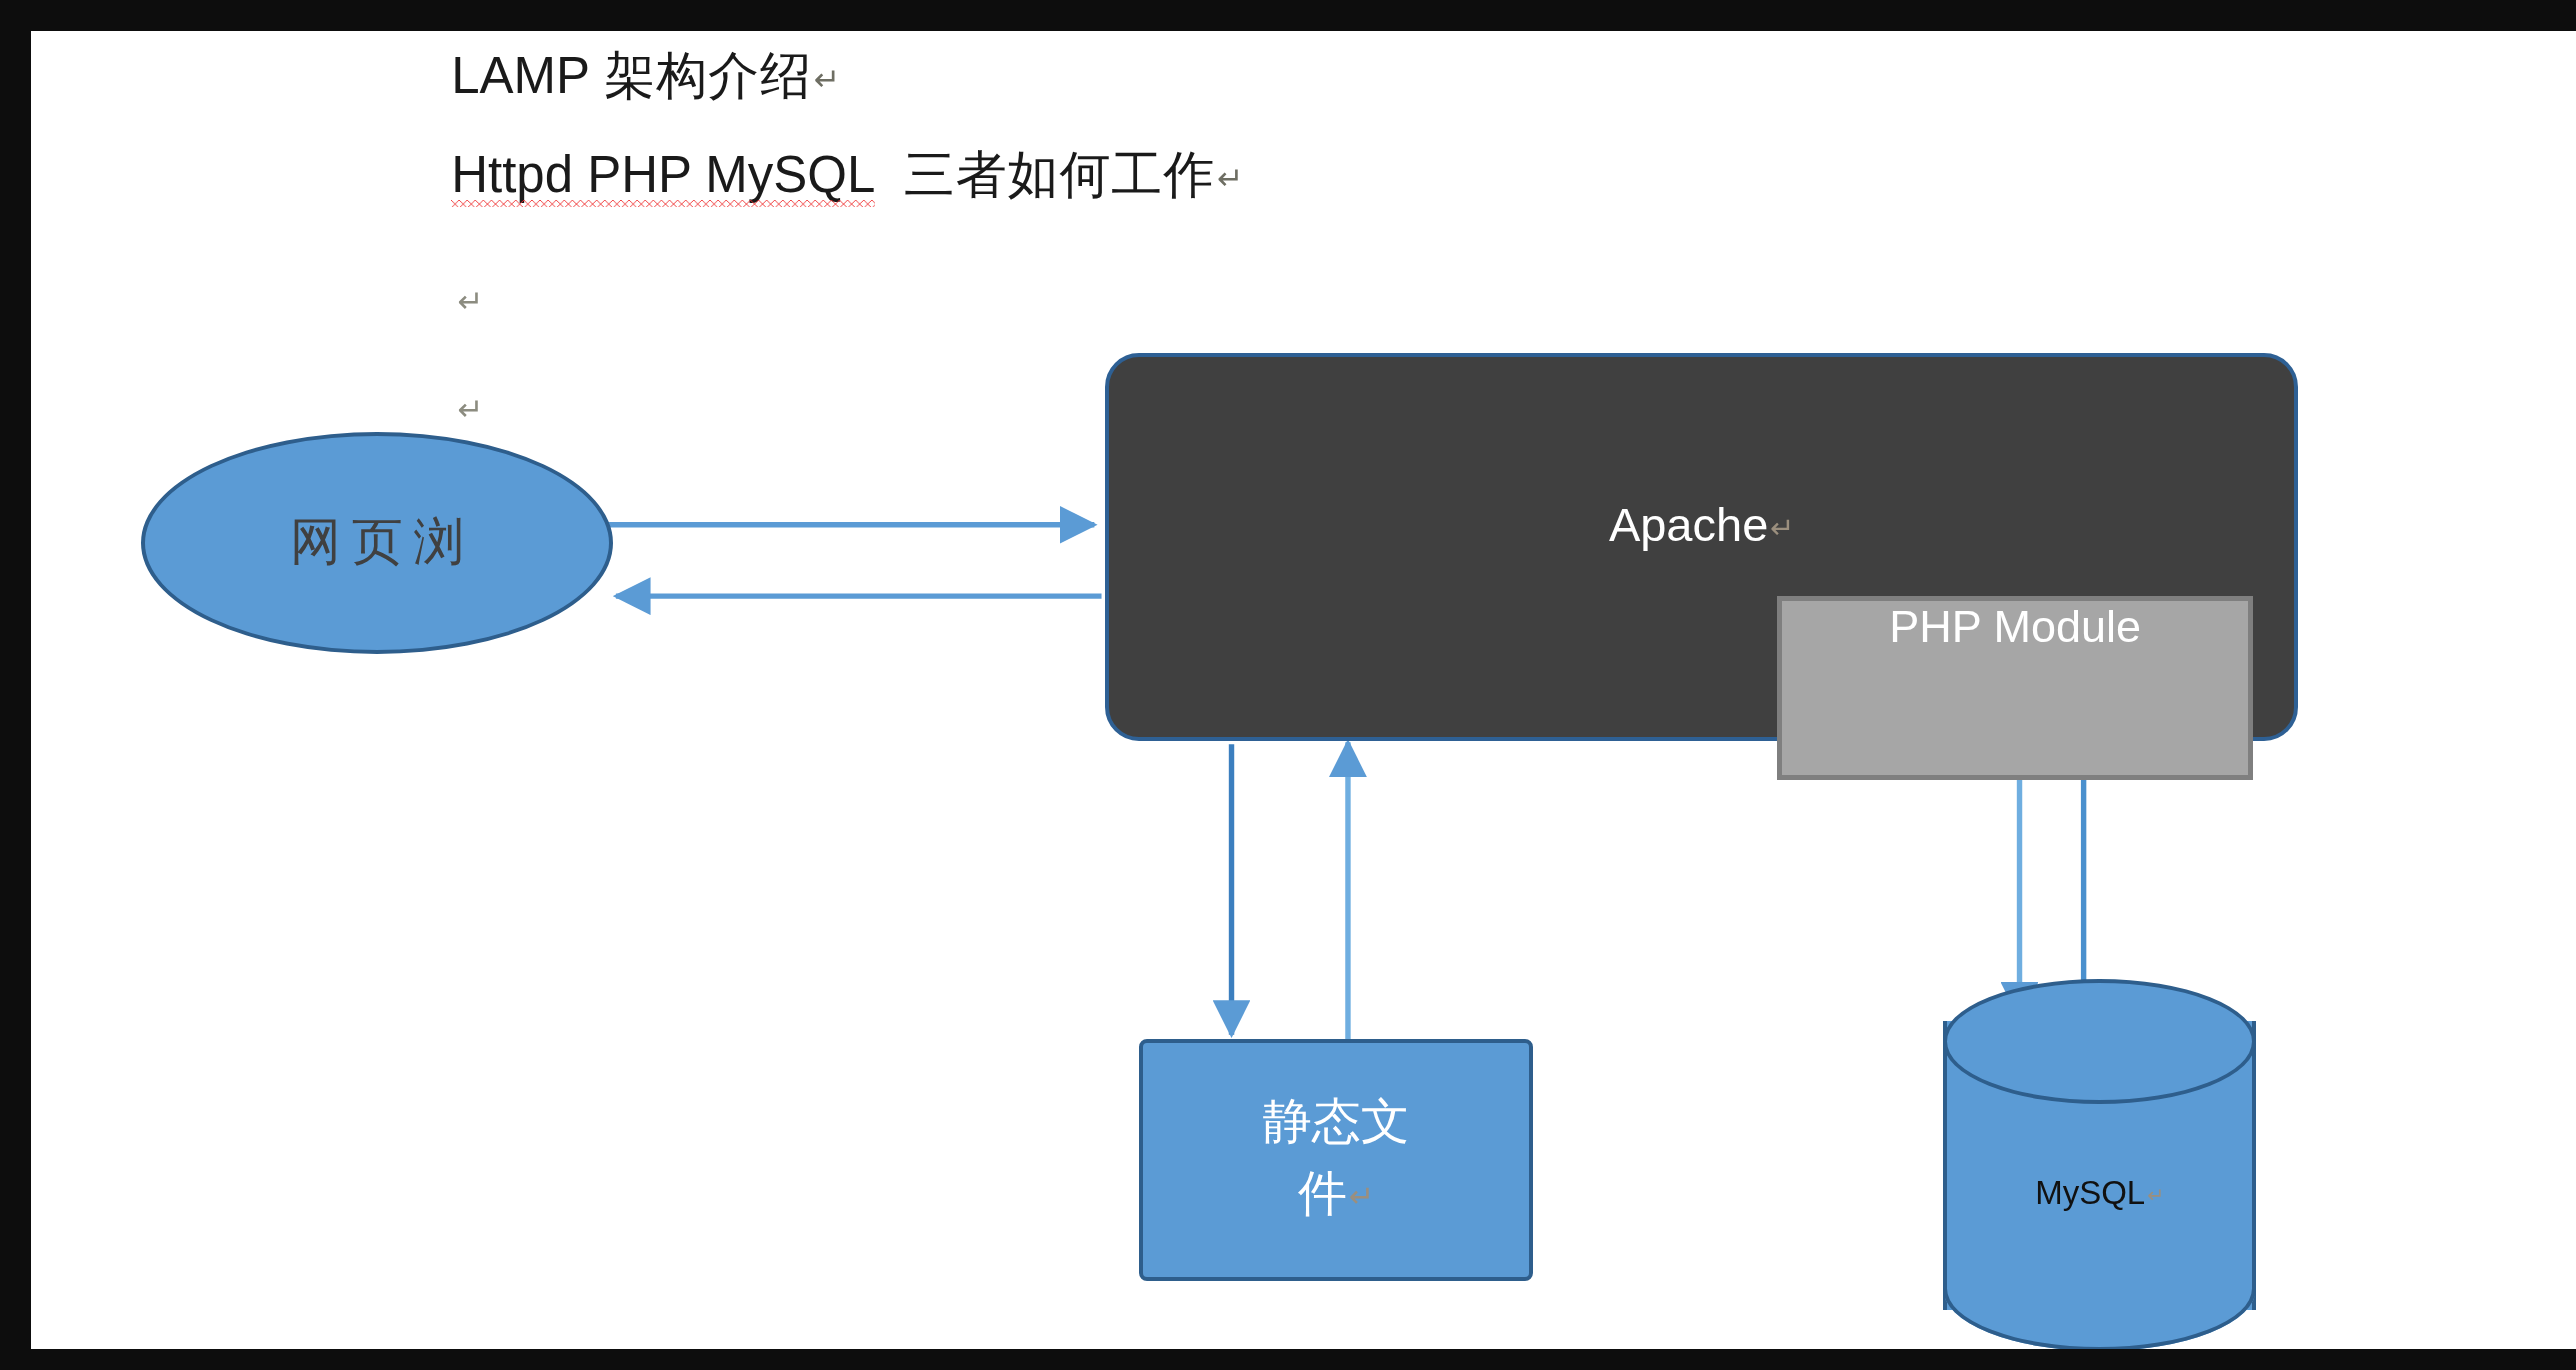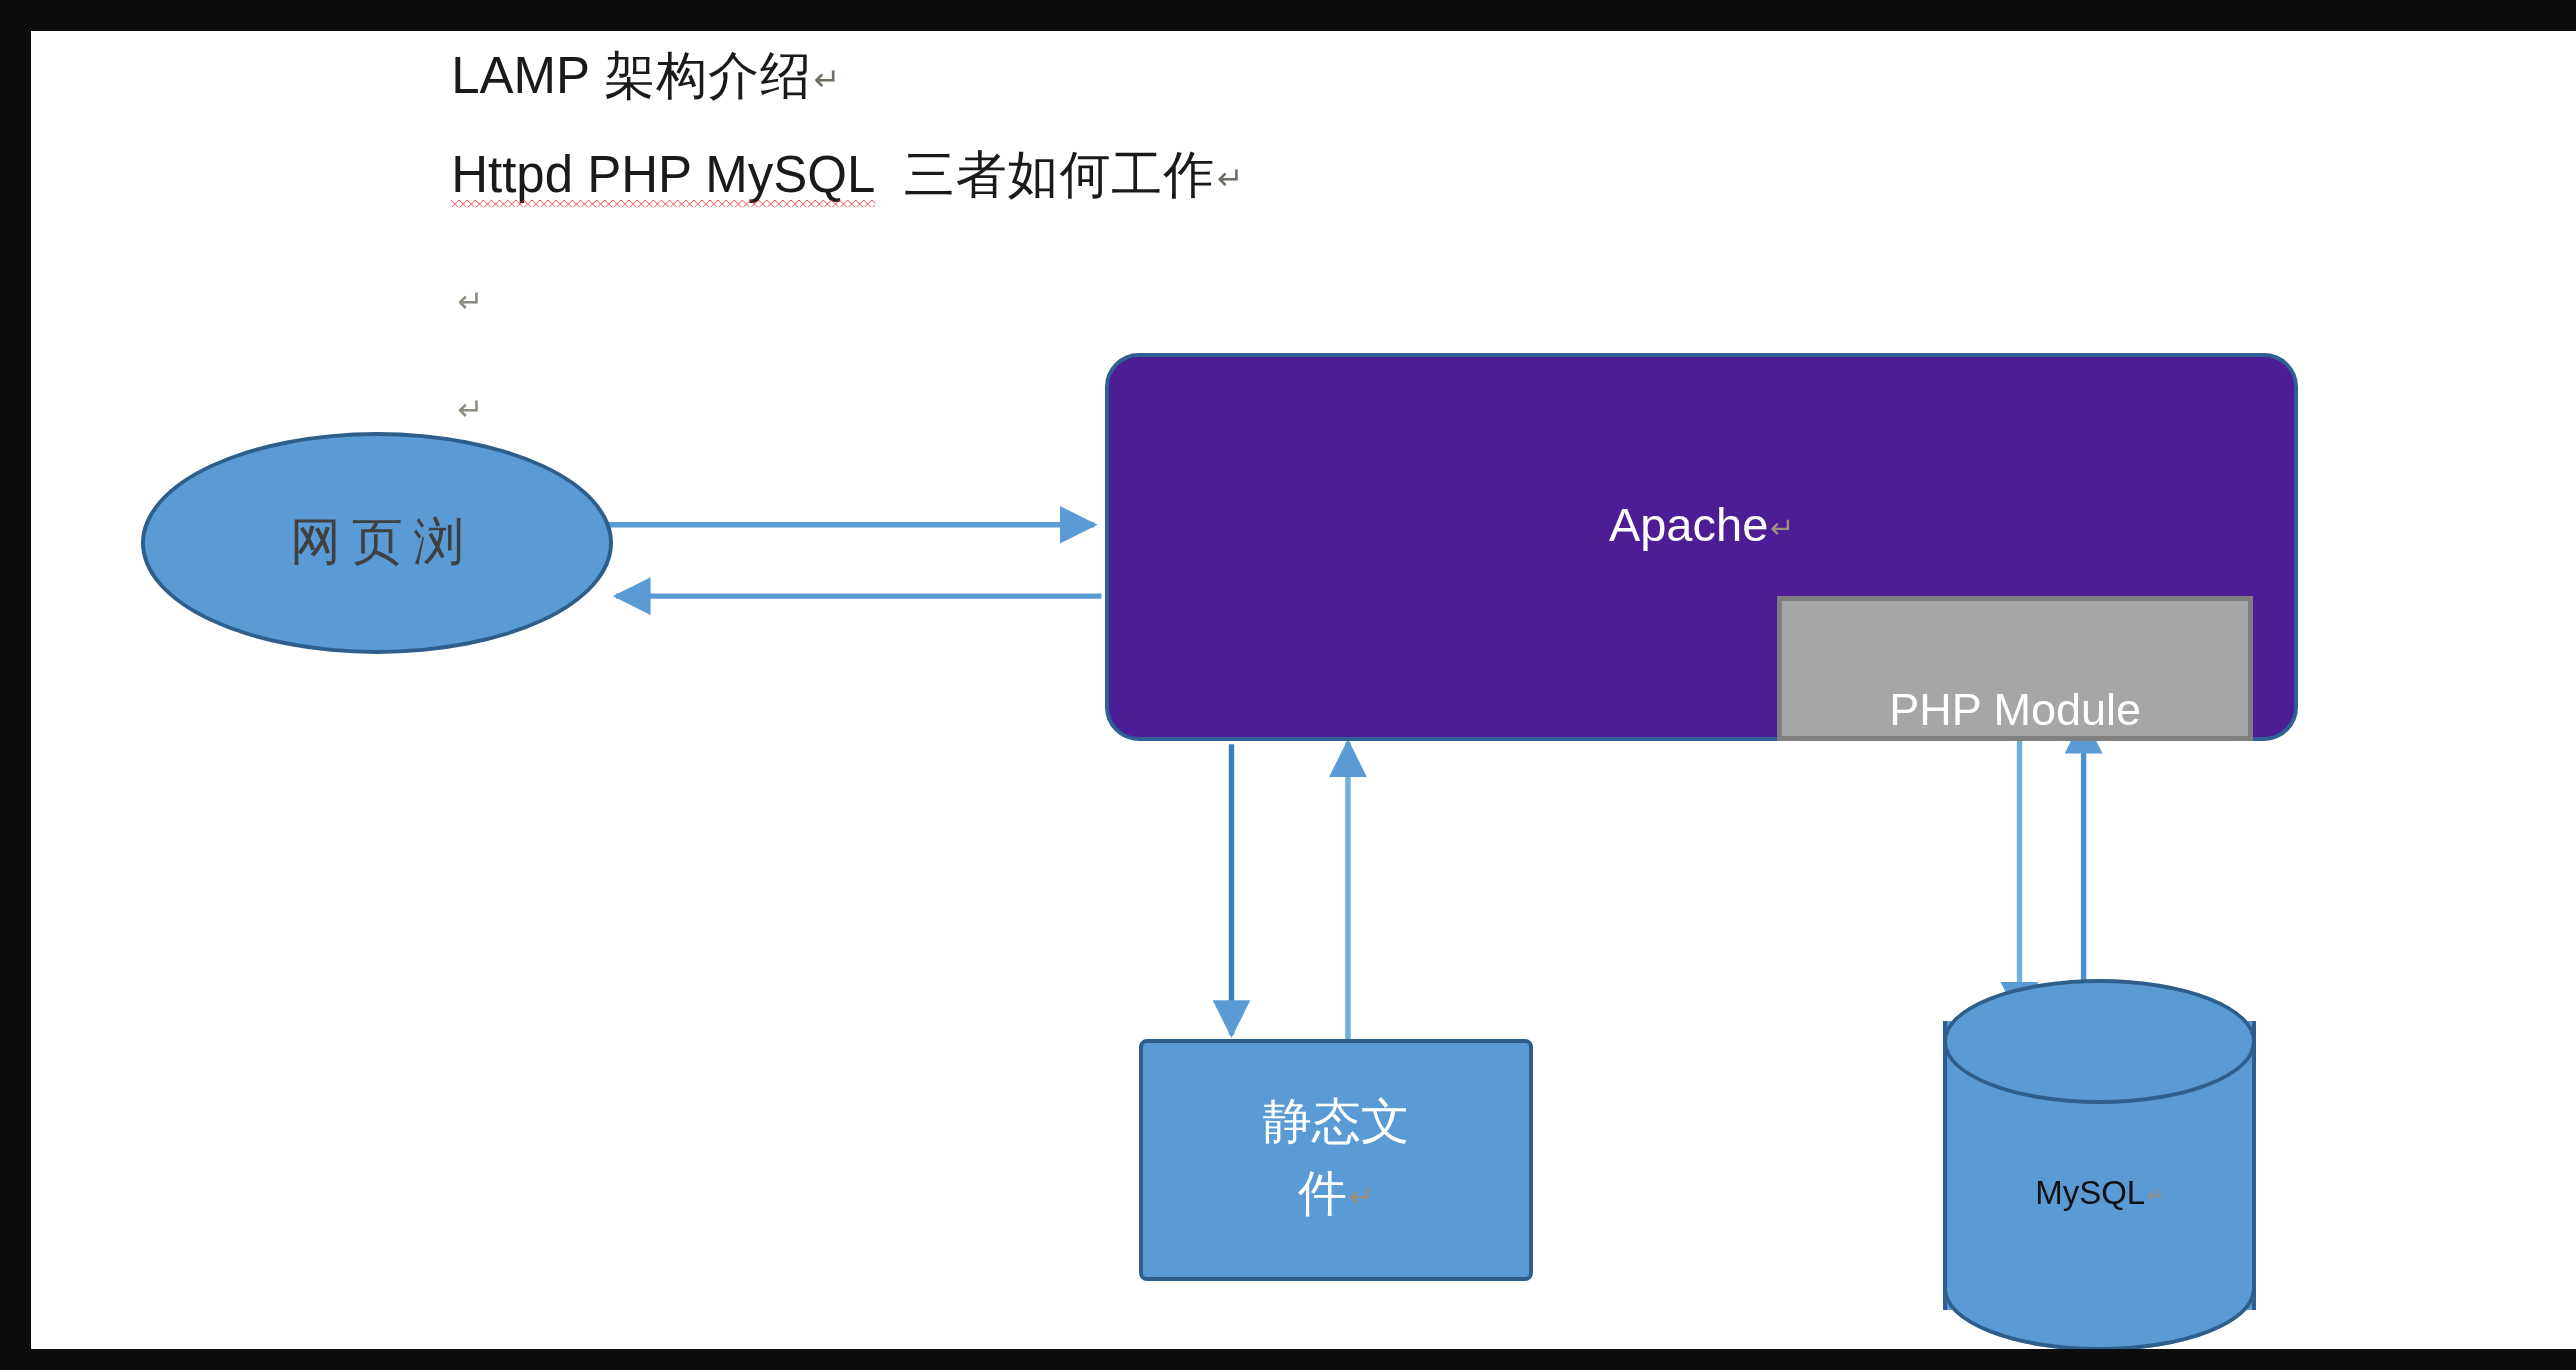--- a/index.html
+++ b/index.html
@@ -116,21 +116,21 @@
     text-indent: 10.8px;
   }
 
   
   #apache-box {
     position: absolute;
     left: 1074px;
     top: 322px;
     width: 1193px;
     height: 388px;
-    background: #4c1d95;
+    background: #404040;
     border: 4.5px solid #2E6094;
     border-radius: 34px;
     box-sizing: border-box;
   }
   #apache-label {
     position: absolute;
     left: 0;
     right: 0;
     top: 140px;
     text-align: center;
@@ -138,26 +138,26 @@
     font-family: "Liberation Sans", sans-serif;
     font-size: 47px;
   }
 
   
   #php-module-box {
     position: absolute;
     left: 668px;
     top: 239px;
     width: 476px;
-    height: 145px;
+    height: 184px;
     background: #A6A6A6;
     border: 5.4px solid #7F7F7F;
     box-sizing: border-box;
     display: flex;
-    align-items: flex-end;
+    align-items: flex-start;
     justify-content: center;
   }
   #php-module-box .txt {
     color: #ffffff;
     font-family: "Liberation Sans", sans-serif;
     font-size: 45px;
   }
 
   
   #static-box {

